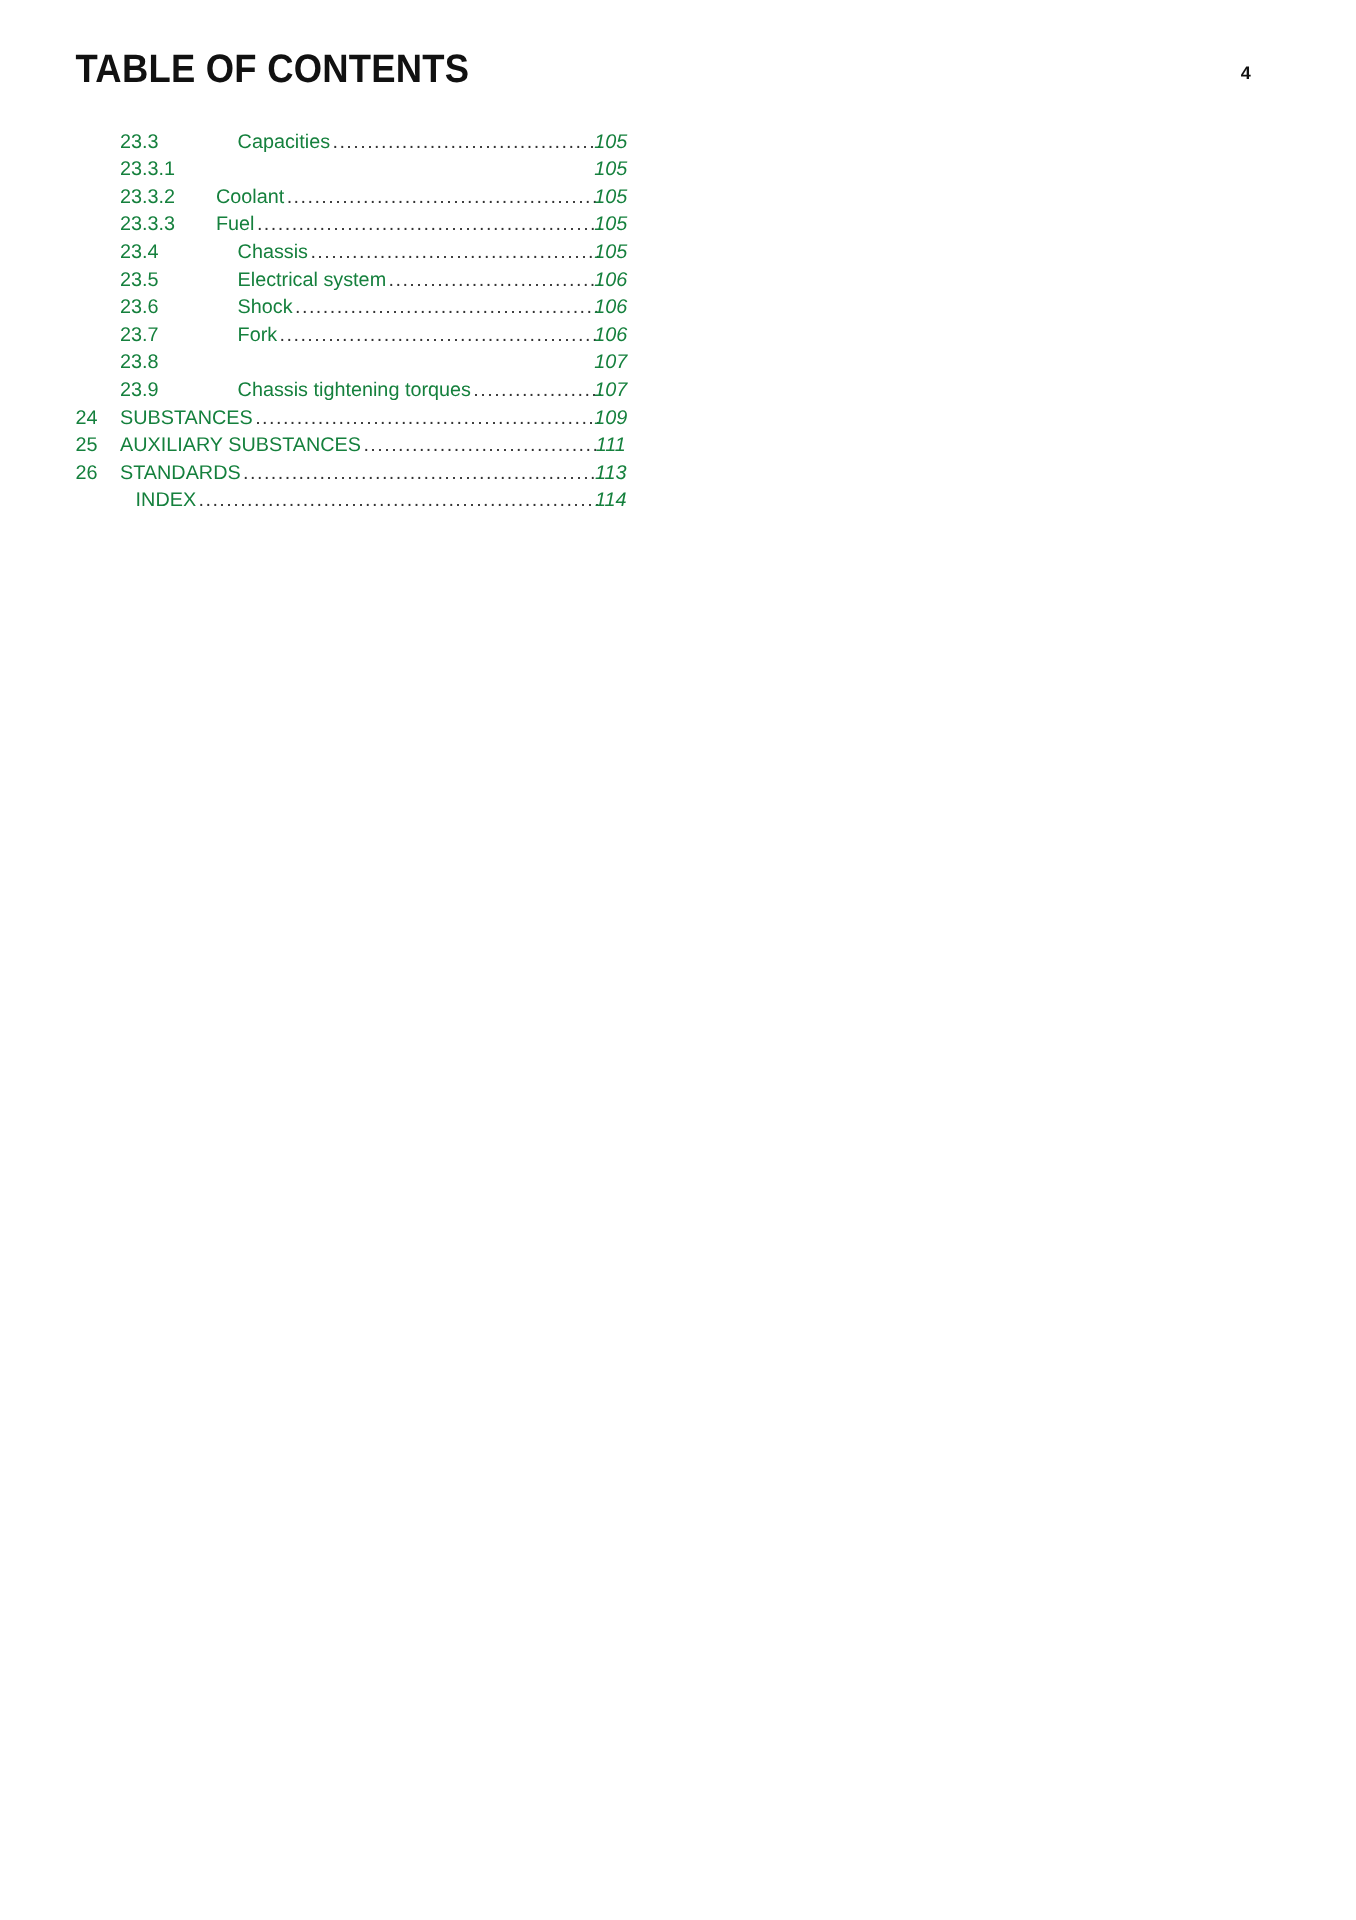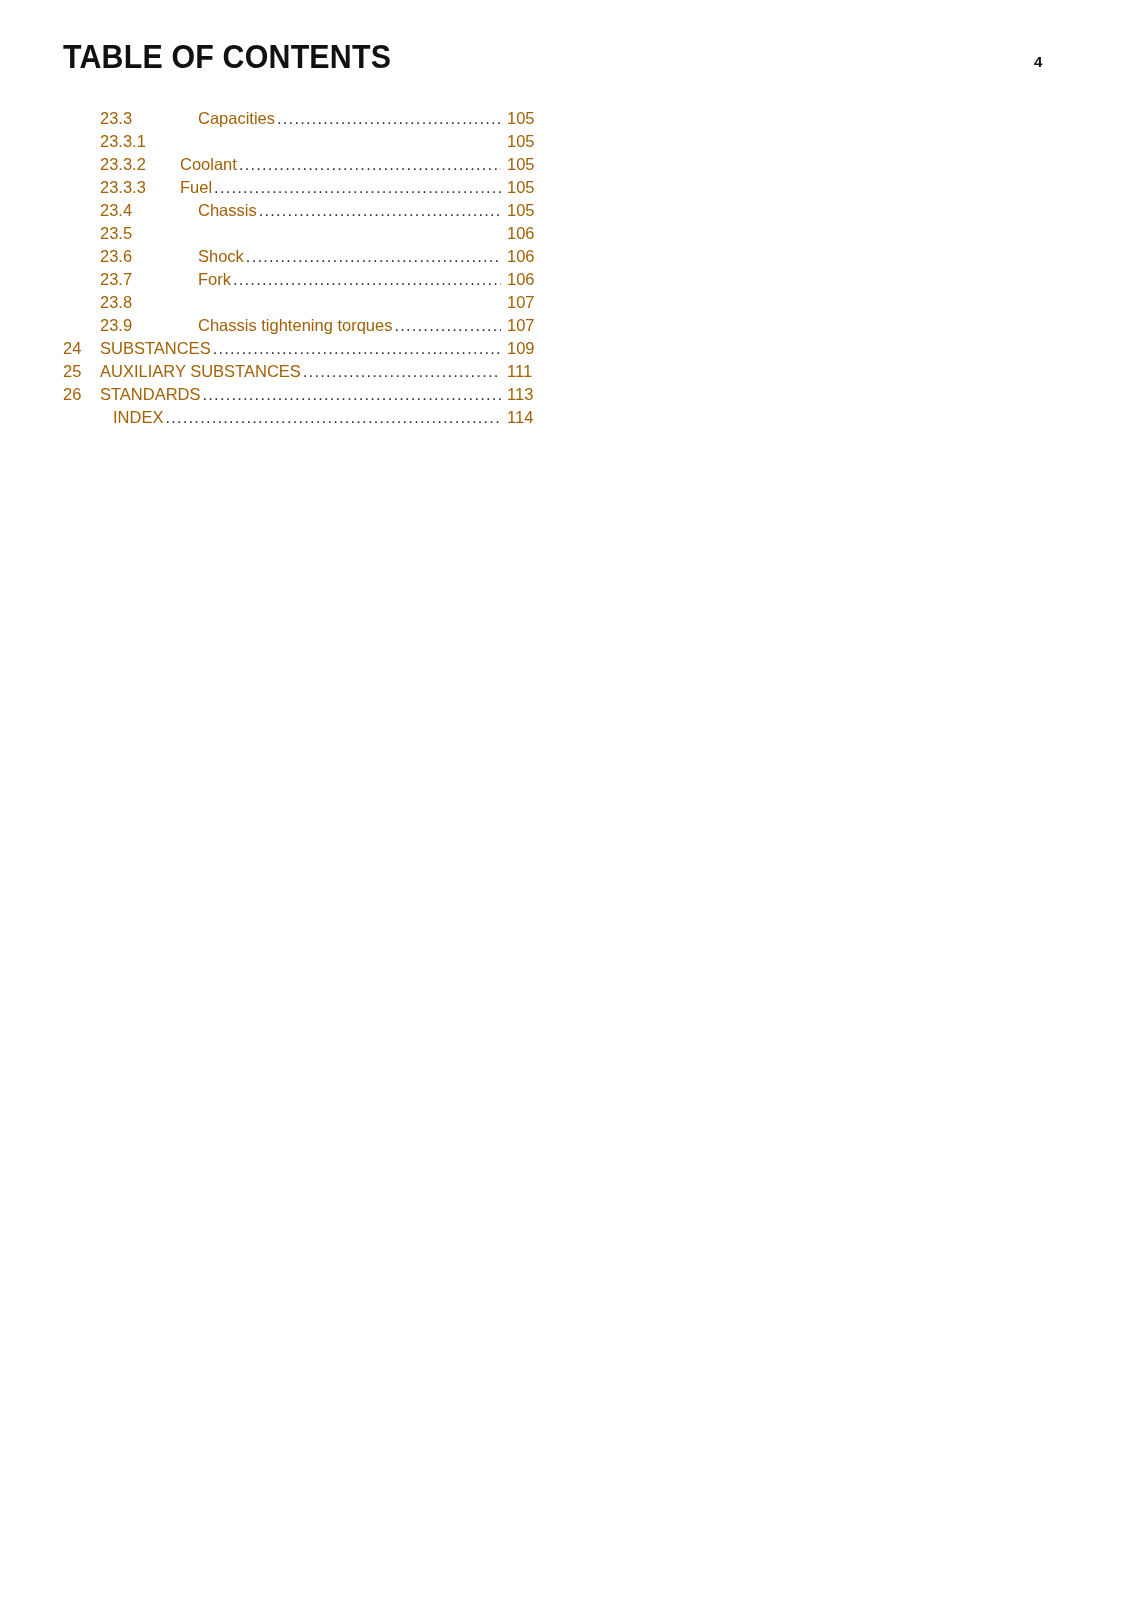--- a/index.html
+++ b/index.html
@@ -41,21 +41,21 @@
     position: absolute;
     left: 63px;
     top: 107px;
     width: 478px;
   }
   .toc-row {
     position: relative;
     height: 23px;
     line-height: 23px;
     font-size: 16.5px;
-    color: #a16207;
+    color: #15803d;
     white-space: nowrap;
   }
   .toc-row .num {
     position: absolute;
     top: 0;
   }
   .toc-row .title-wrap {
     position: absolute;
     top: 0;
     right: 40px;
@@ -72,24 +72,25 @@
     overflow: hidden;
     white-space: nowrap;
     letter-spacing: 1.2px;
     color: #333333;
   }
   .toc-row .leader::before {
     content: "................................................................................................................................................";
   }
   .toc-row .page {
     position: absolute;
-    right: 0;
+    right: 15px;
     top: 0;
     width: 34px;
-    text-align: left;
+    text-align: center;
+    font-style: italic;
   }
   
   .lvl1 .num { left: 0; }
   .lvl1 .title-wrap { left: 37px; }
   .lvl0 .title-wrap { left: 18px; margin-left: 32px; }
   .lvl2 .num { left: 37px; }
   .lvl2 .title-wrap { left: 95px; margin-left: 40px; }
   .lvl3 .num { left: 37px; }
   .lvl3 .title-wrap { left: 117px; }
 </style>
@@ -131,20 +132,24 @@
   <div class="toc-row lvl2">
     <span class="num">23.4</span>
     <span class="title-wrap">
         <span class="title">Chassis</span>
         <span class="leader"></span>
       </span>
     <span class="page">105</span>
   </div>
   <div class="toc-row lvl2">
     <span class="num">23.5</span>
+    <span class="title-wrap">
+        <span class="title">Electrical system</span>
+        <span class="leader"></span>
+      </span>
     <span class="page">106</span>
   </div>
   <div class="toc-row lvl2">
     <span class="num">23.6</span>
     <span class="title-wrap">
         <span class="title">Shock</span>
         <span class="leader"></span>
       </span>
     <span class="page">106</span>
   </div>

